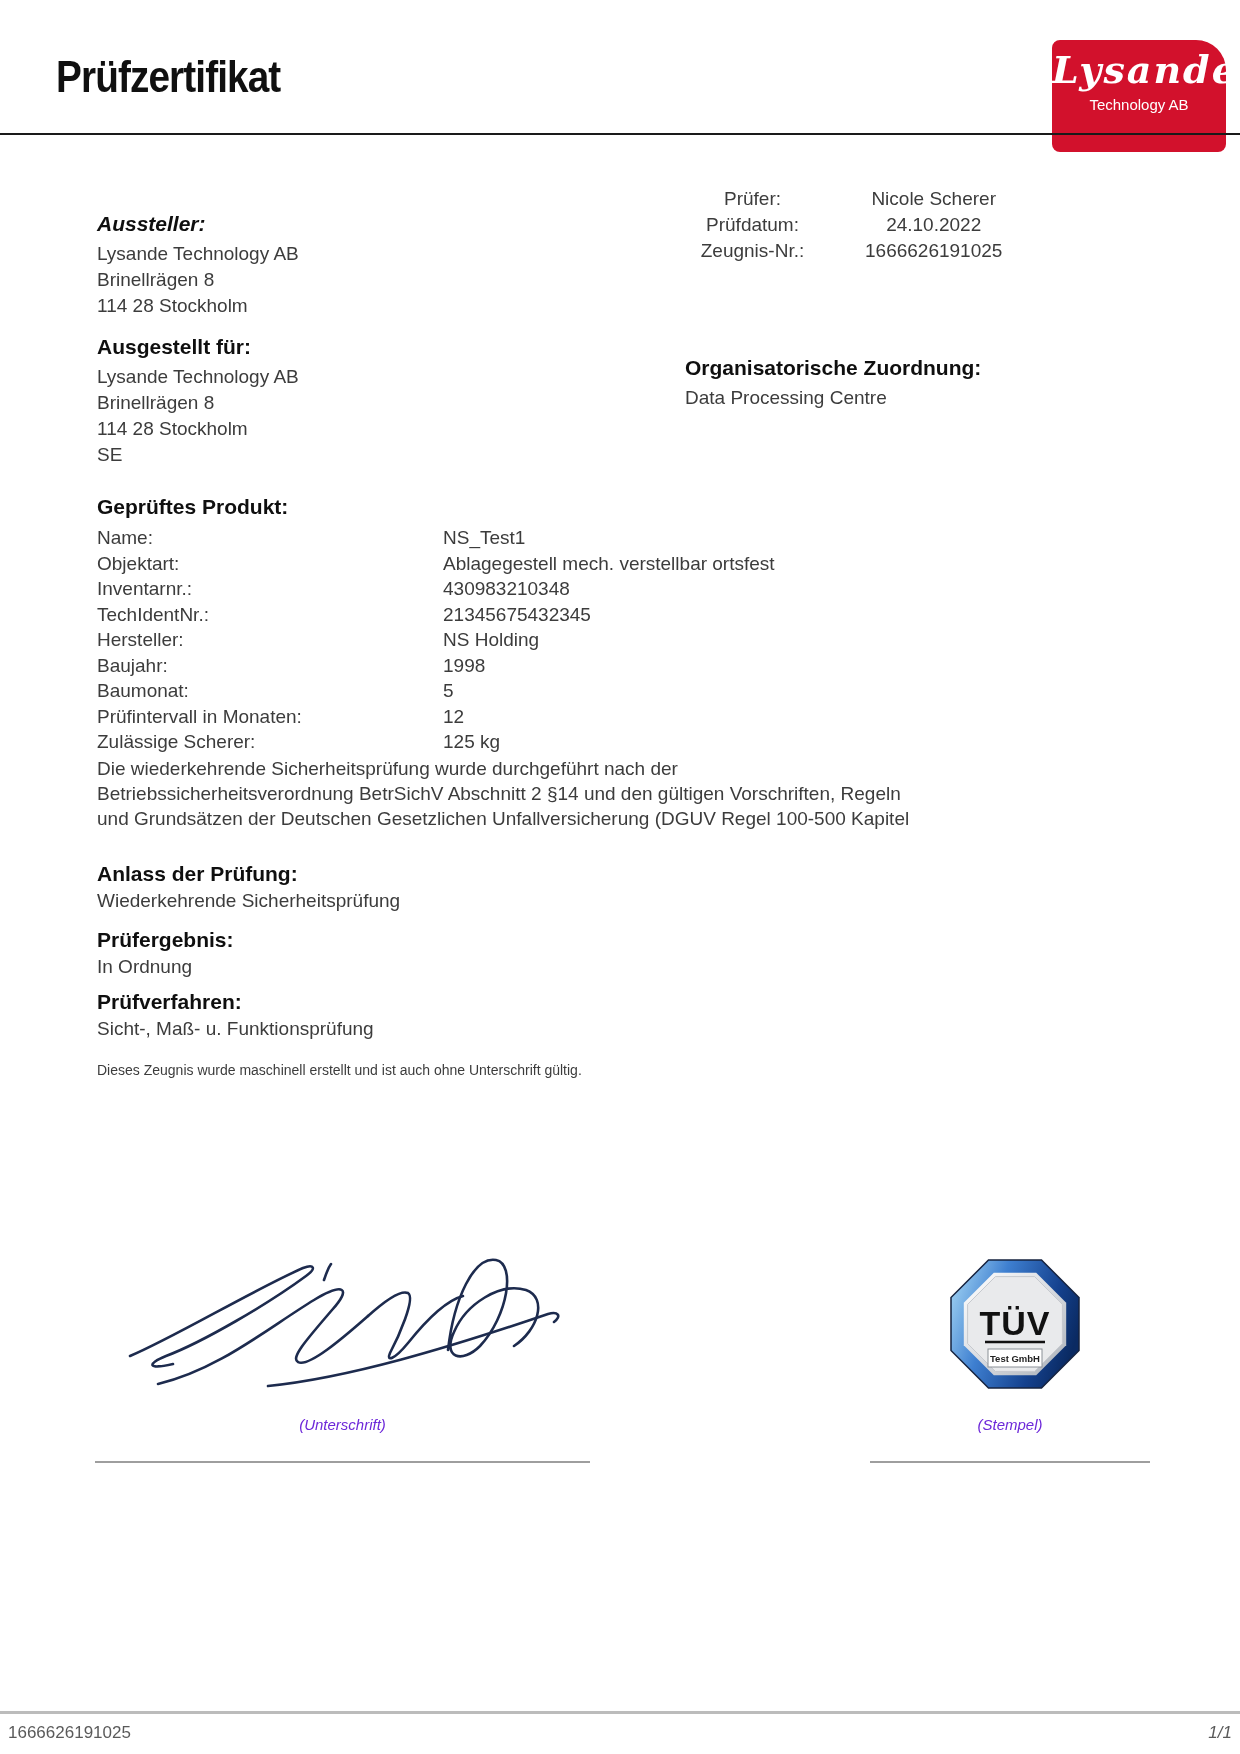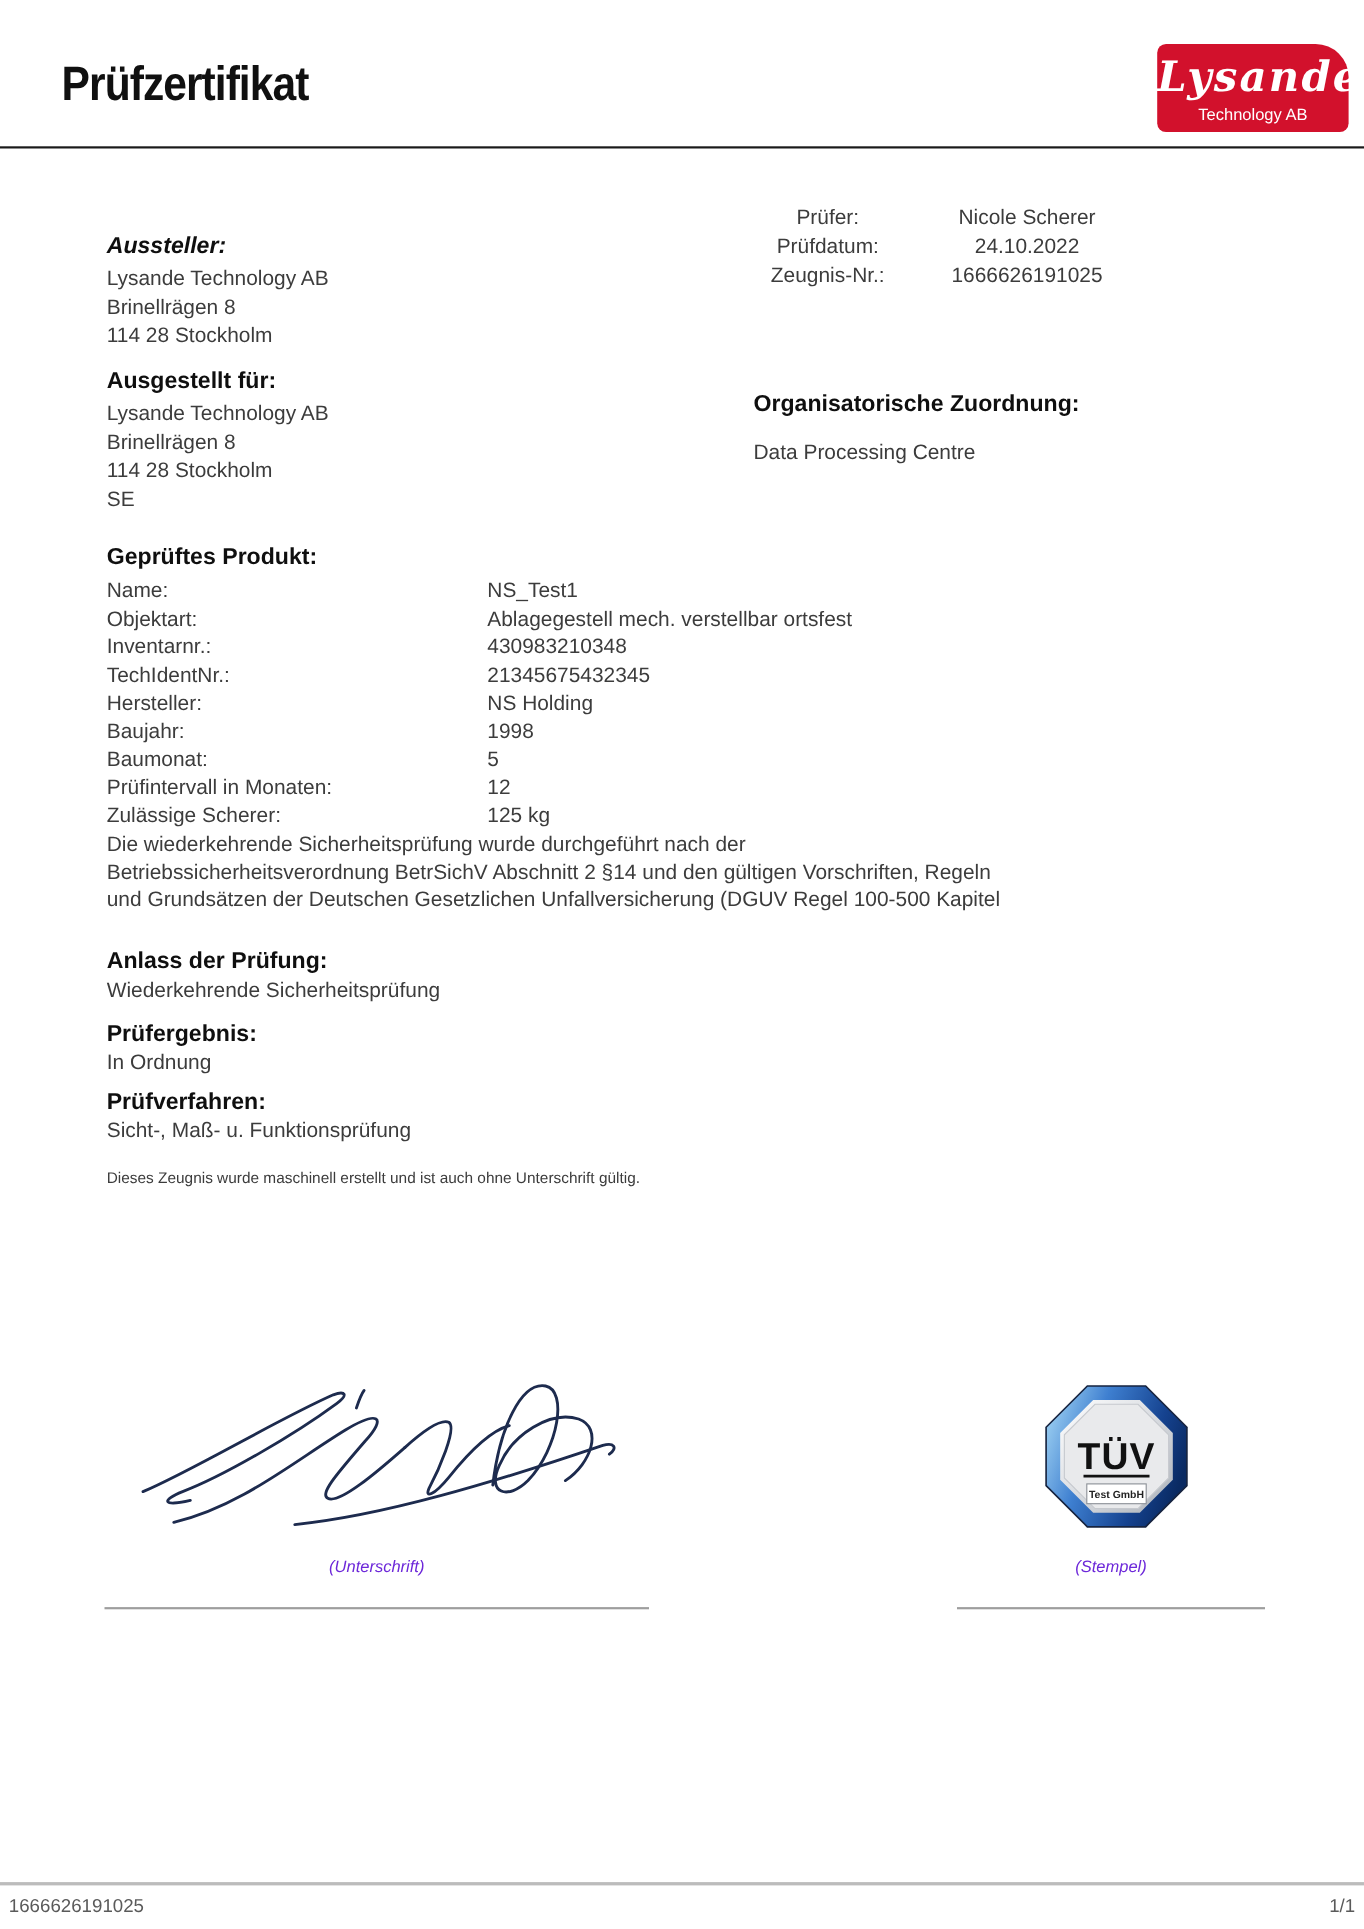--- a/index.html
+++ b/index.html
@@ -14,21 +14,21 @@
   .abs { position:absolute; }
 
   .title {
     left:56px; top:54px;
     font-size:44px; font-weight:700; color:#101010;
     letter-spacing:-1px; line-height:46px;
     transform:scaleX(.88); transform-origin:left center;
     white-space:nowrap;
   }
   .logo {
-    left:1052px; top:40px; width:174px; height:80px;
+    left:1052px; top:40px; width:174px; height:112px;
     background:#d2112c;
     border-radius:8px 30px 8px 8px;
     text-align:center; color:#fff;
   }
   .logo-script {
     font-family:"DejaVu Serif","Liberation Serif",serif;
     font-style:italic; font-weight:700;
     font-size:38px; line-height:54px; margin-top:3px; letter-spacing:2px;
   }
   .logo-sub { font-size:15px; line-height:16px; font-weight:400; }
@@ -40,21 +40,21 @@
   .issuer { left:97px; top:212px; }
   .issuer h2 { margin-bottom:5px;font-style:italic; }
 
   .examiner { left:640px; top:186px; display:grid; grid-template-columns:225px auto;text-align:center; }
   .examiner div { font-size:19px; line-height:26px; }
 
   .issued-for { left:97px; top:335px; }
   .issued-for h2 { margin-bottom:5px; }
 
   .org { left:685px; top:356px; }
-  .org h2 { margin-bottom:20px; }
+  .org h2 { margin-bottom:6px; }
   .org .line19 { line-height:24px; }
 
   .product { left:97px; top:495px; }
   .product h2 { margin-bottom:6px; }
   .kv { display:grid; grid-template-columns:346px auto; }
   .kv div { font-size:19px; line-height:25.5px; }
 
   .legal { left:97px; top:756px; }
   .legal div { font-size:19px; line-height:25px; }
 
@@ -70,21 +70,21 @@
   .caption { font-style:italic; font-size:15px; color:#6d28d9; text-align:center; }
   .sig-caption { left:95px; top:1416px; width:495px; }
   .sig-line { left:95px; top:1461px; width:495px; height:2px; background:#9e9e9e; }
   .stamp-svg { left:945px; top:1258px; }
   .stamp-caption { left:870px; top:1416px; width:280px; }
   .stamp-line { left:870px; top:1461px; width:280px; height:2px; background:#9e9e9e; }
 
   .footer-rule { left:0; top:1711px; width:1240px; height:3px; background:#bcbcbc; }
   .footer-text { top:1722px; font-size:17px; color:#5a5a5a; line-height:22px; }
   .footer-left { left:8px; }
-  .footer-right { right:8px; }
+  .footer-right { right:8px;font-style:italic; }
 </style>
 </head>
 <body>
 
 <div class="page">
 
   <h1 class="abs title">Prüfzertifikat</h1>
 
   <div class="abs logo">
     <div class="logo-script">Lysande</div>

